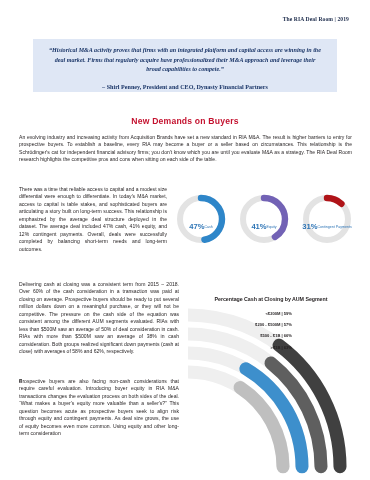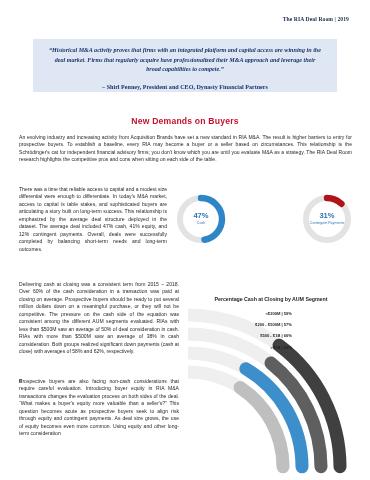--- a/index.html
+++ b/index.html
@@ -120,25 +120,24 @@
   }
   .donut {
     position: relative;
     width: 54px;
     height: 54px;
   }
   .donut svg { display: block; }
   .donut-center {
     position: absolute;
     left: 0;
-    top: 0;
+    top: 8px;
     width: 54px;
     height: 54px;
     display: flex;
-    flex-direction: column;
     align-items: center;
     justify-content: center;
     text-align: center;
     pointer-events: none;
   }
   .donut-pct {
     font-size: 7.6px;
     font-weight: bold;
     color: #2e75b6;
     line-height: 8px;
@@ -235,20 +234,30 @@
       <svg width="54" height="54" viewBox="0 0 54 54">
         <circle cx="27" cy="27" r="21" fill="none" stroke="#e3e3e3" stroke-width="6"></circle>
         <circle class="arc" cx="27" cy="27" r="21" fill="none" stroke="#2e86c9" stroke-width="6.4" stroke-linecap="round" transform="rotate(-90 27 27)" stroke-dasharray="62.02 131.95"></circle>
       </svg>
       <div class="donut-center">
         <div class="donut-pct">47%</div>
         <div class="donut-label">Cash</div>
       </div>
     </div>
 
+    <div class="donut">
+      <svg width="54" height="54" viewBox="0 0 54 54">
+        <circle cx="27" cy="27" r="21" fill="none" stroke="#e3e3e3" stroke-width="6"></circle>
+        <circle class="arc" cx="27" cy="27" r="21" fill="none" stroke="#7262b5" stroke-width="6.4" stroke-linecap="round" transform="rotate(-90 27 27)" stroke-dasharray="54.10 131.95"></circle>
+      </svg>
+      <div class="donut-center">
+        <div class="donut-pct">41%</div>
+        <div class="donut-label">Equity</div>
+      </div>
+    </div>
 
     <div class="donut">
       <svg width="54" height="54" viewBox="0 0 54 54">
         <circle cx="27" cy="27" r="21" fill="none" stroke="#e3e3e3" stroke-width="6"></circle>
         <circle class="arc" cx="27" cy="27" r="21" fill="none" stroke="#b01318" stroke-width="6.4" stroke-linecap="round" transform="rotate(-90 27 27)" stroke-dasharray="15.83 131.95"></circle>
       </svg>
       <div class="donut-center">
         <div class="donut-pct">31%</div>
         <div class="donut-label">Contingent Payments</div>
       </div>

